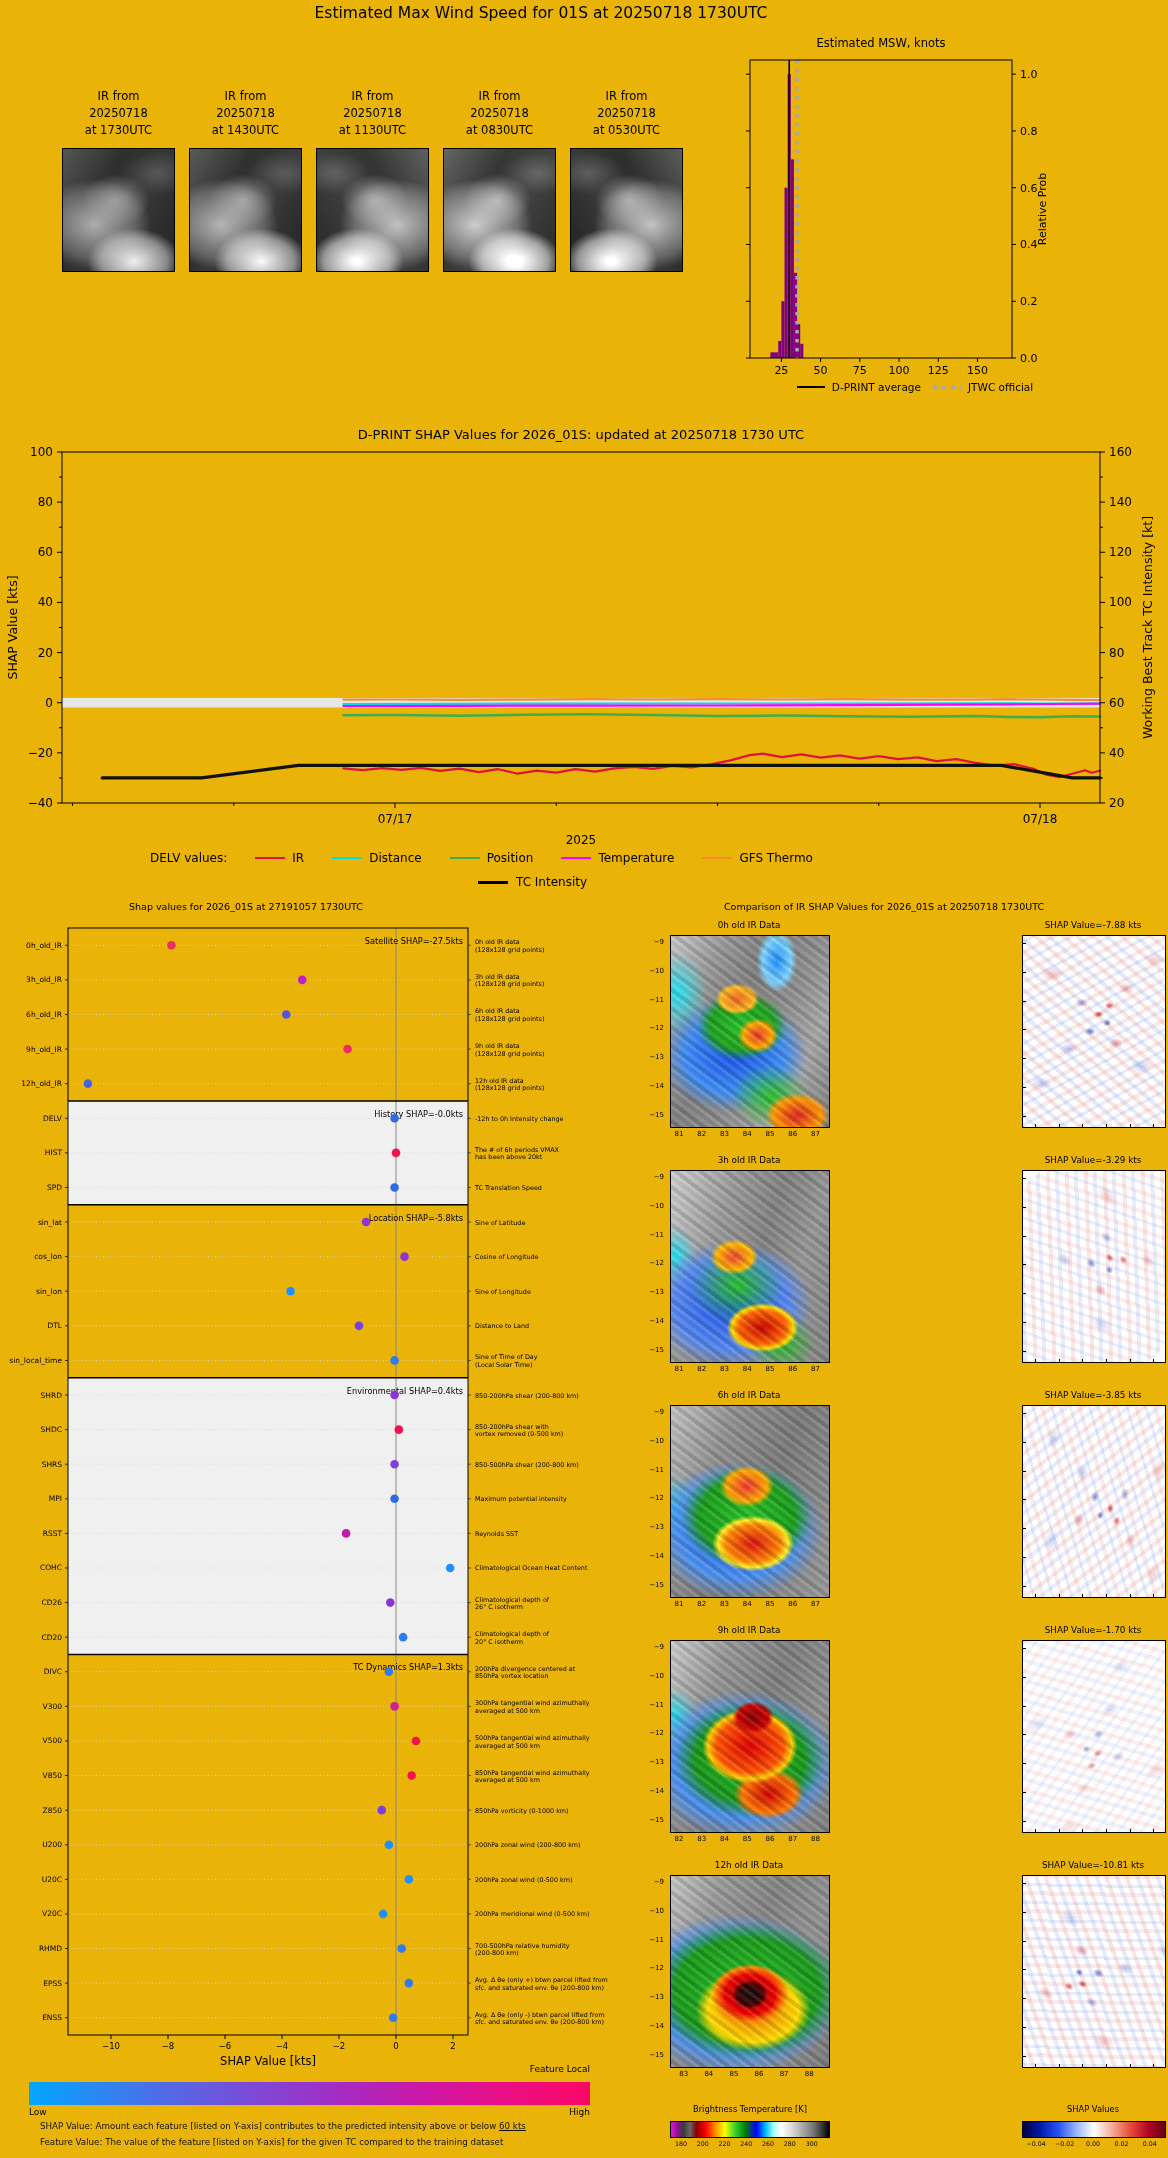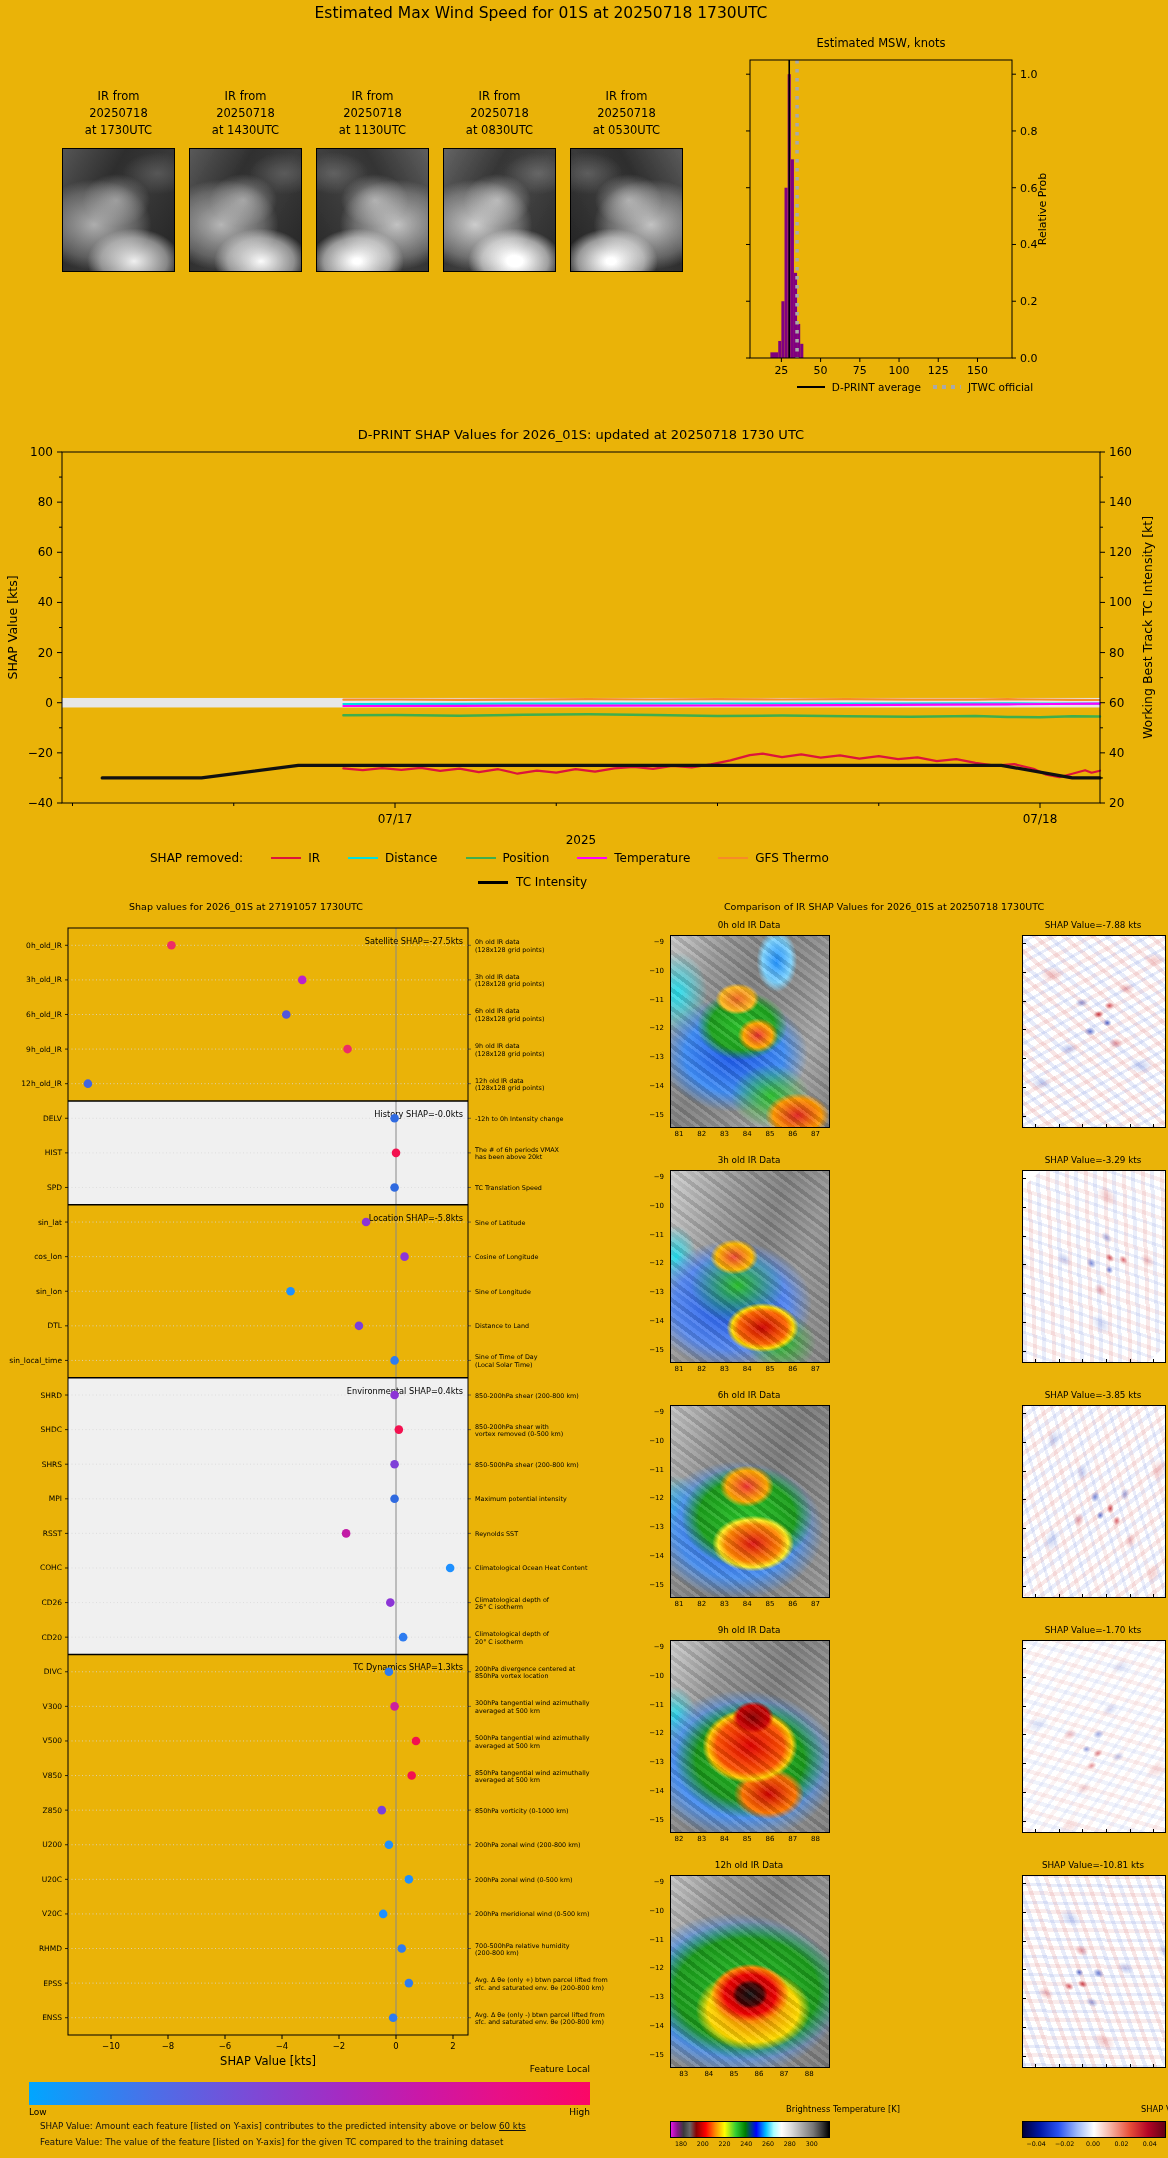--- a/index.html
+++ b/index.html
@@ -103,21 +103,21 @@
     repeating-linear-gradient(-28deg,rgba(70,100,210,.12) 0 3px,rgba(255,255,255,0) 3px 8px,rgba(205,70,70,.11) 8px 12px,rgba(255,255,255,0) 12px 18px);}
   .shapmap.s1::before{transform:rotate(47deg);opacity:.85}
   .shapmap.s2::before{transform:rotate(101deg);opacity:.9}
   .shapmap.s3::before{transform:rotate(155deg);opacity:.62}
   .shapmap.s4::before{transform:rotate(209deg);opacity:.95}
   .lat-labels{left:40px;top:15px;width:27px;height:191px;font-size:7px;}
   .lat-labels div{position:absolute;right:3px;}
   .lon-labels{left:70px;top:210px;width:158px;font-size:7px;height:10px;}
   .lon-labels div{position:absolute;transform:translateX(-50%);}
   .smt{position:absolute;background:#000;}
-  .cb-title{position:absolute;top:2104px;text-align:right;font-size:8.3px;}
+  .cb-title{position:absolute;top:2104px;text-align:center;font-size:8.3px;}
   .cbar{position:absolute;top:2121px;height:15px;border:1px solid #000;}
   .bt-cbar{left:70px;width:158px;background:linear-gradient(90deg,#e316e3 0%,#8b128b 4%,#3a3a3a 8%,#666 12%,#8b0000 16%,#f00 22%,#ff8c00 28%,#ff0 34%,#32cd32 41%,#008000 47%,#00f 54%,#00bfff 60%,#aaffff 65%,#fff 70%,#ddd 76%,#aaa 83%,#777 90%,#333 96%,#000 100%);}
   .sh-cbar{left:422px;width:142px;background:linear-gradient(90deg,#00003c 0%,#0018a8 12%,#2a52f0 25%,#9db8f9 38%,#fff 50%,#f6b0a0 62%,#e8503a 75%,#b40426 88%,#640014 100%);}
   .cb-ticks{position:absolute;top:2140px;font-size:6.3px;}
   .cb-ticks div{position:absolute;transform:translateX(-50%);}
 </style>
 </head>
 <body>
 
 <div id="canvas">
@@ -160,21 +160,21 @@
       <span class="sw-line"></span>
       <span>D-PRINT average</span>
     </span>
     <span class="leg-item">
       <span class="sw-dot"></span>
       <span>JTWC official</span>
     </span>
   </div>
 
   <div class="abs ts-legend">
-    <span>SHAP removed:</span>
+    <span>DELV values:</span>
     <span class="leg-item">
         <span class="sw" style="background: rgb(220, 20, 60);"></span>
         <span>IR</span>
       </span>
     <span class="leg-item">
         <span class="sw" style="background: rgb(0, 224, 224);"></span>
         <span>Distance</span>
       </span>
     <span class="leg-item">
         <span class="sw" style="background: rgb(63, 174, 76);"></span>

